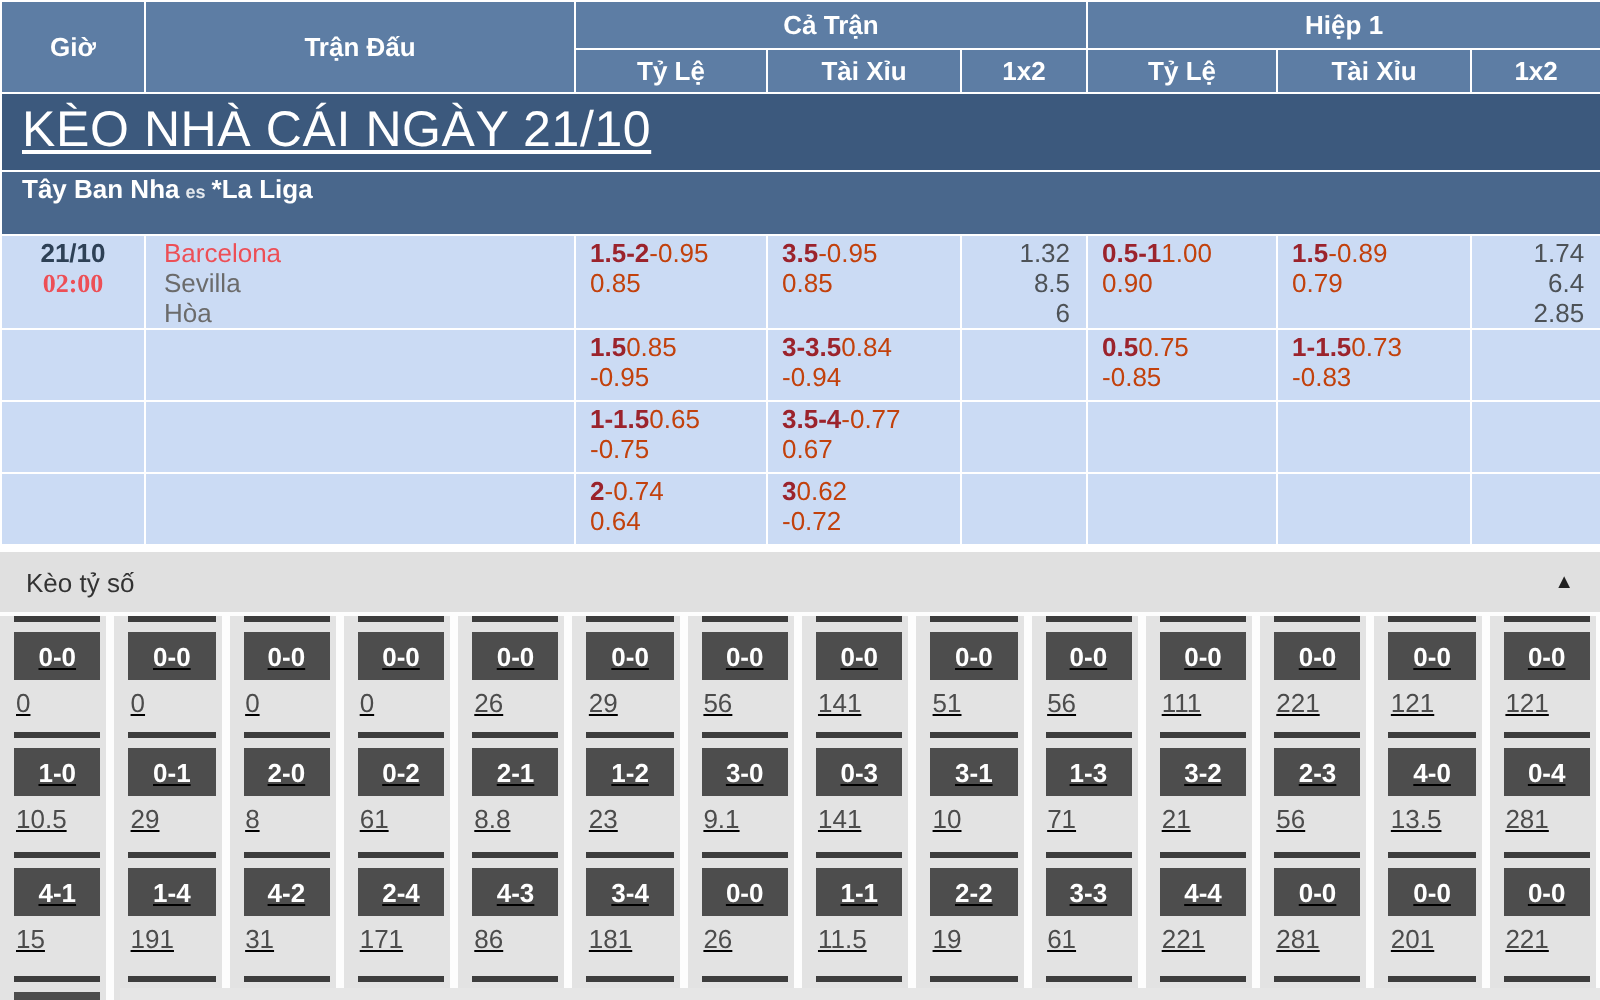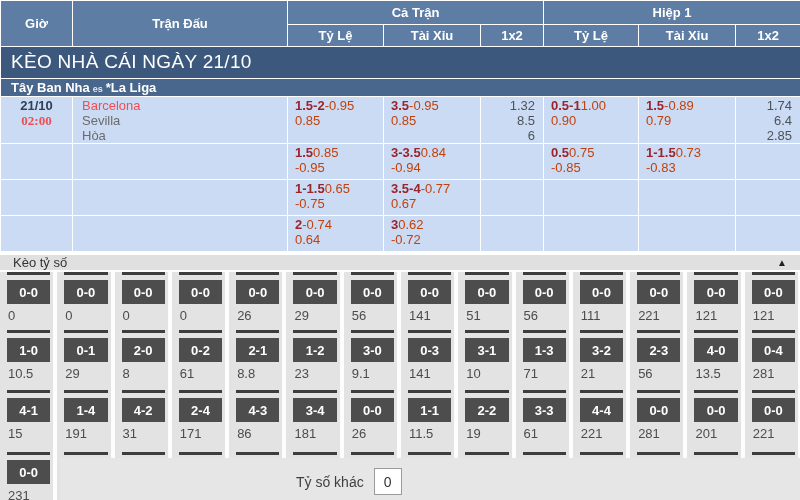--- a/index.html
+++ b/index.html
@@ -4,47 +4,47 @@
 <style>
   * { box-sizing: border-box; margin: 0; padding: 0; }
   html,body { width:800px; height:500px; overflow:hidden; background:#fff;
               font-family:"Liberation Sans", sans-serif; }
 
   
   table.odds { width:800px; border-collapse:collapse; table-layout:fixed; }
   table.odds td, table.odds th { border:1px solid #fff; vertical-align:top; }
   th { background:#5d7da4; color:#fff; font-size:13px; font-weight:700; text-align:center; vertical-align:middle !important; }
   tr.hrow1 { height:24px; } tr.hrow2 { height:22px; }
-  td.banner { background:#3c597d; color:#fff; font-size:19px; padding:4px 10px 5px 10px; letter-spacing:.3px; vertical-align:middle; }
+  td.banner { background:#3c597d; color:#fff; font-size:25px; padding:4px 10px 5px 10px; letter-spacing:.3px; vertical-align:middle;text-decoration:underline; }
   tr.bannerrow { height:31px; }
   td.league { background:#49678c; color:#fff; font-size:13px; font-weight:700; padding:1px 10px; vertical-align:middle; }
-  tr.leaguerow { height:18px; }
+  tr.leaguerow { height:32px; }
   .flagchip { font-size:9px; font-weight:700; opacity:.85; margin:0 3px; text-transform:lowercase; }
   tr.r1 { height:45px; } tr.r2, tr.r3 { height:32px; } tr.r4 { height:33px; }
   td.cell { background:#cbdbf4; font-size:13px; }
   td.c-time { text-align:center; padding-top:1px; }
   .mdate { color:#2e4156; font-weight:700; line-height:15px; }
   .mtime { color:#ed4f56; font-weight:700; line-height:15px;font-family:Liberation Serif, serif; }
   td.c-match { padding:1px 0 0 9px; }
   .team-home { color:#ed4f56; line-height:15px; }
   .team-away, .team-draw { color:#6b6b6b; line-height:15px; }
   td.oc { padding:1px 7px 4px 7px; cursor:pointer; }
   .line { float:left; color:#9b232c; font-weight:700; }
   .vals { display:block; text-align:left; color:#c2410c; line-height:15px; }
   td.x12 { text-align:right; padding:1px 8px 0 0; color:#4d5257; line-height:15px; cursor:pointer; }
 
   
-  .scorebar { margin-top:3px; height:15px; background:#e0e0e0; display:flex;
+  .scorebar { margin-top:3px; height:30px; background:#e0e0e0; display:flex;
               align-items:center; justify-content:space-between; padding:0 13px;
               font-size:13px; color:#333; cursor:pointer; }
   .scorebar .tri { font-size:10px; color:#222; }
   .scoregrid { position:relative; display:grid; grid-template-columns:repeat(14,1fr);
                column-gap:4px; background:#fdfdfd; height:238px; padding:2px 2px 0 0; }
   .strip { background:#e3e3e3; }
-  .blk { height:58px; } .blk.h60 { height:60px; } .blk.h62 { height:62px; }
+  .blk { height:58px;text-decoration:underline; } .blk.h60 { height:60px; } .blk.h62 { height:62px; }
   .tl { height:3px; background:#3d3d3d; margin:0 3px 0 7px; }
   .sb { display:block; margin:5px 3px 0 7px; width:calc(100% - 10px); height:24px;
         background:#4d4d4d; color:#fff; border:none; font-weight:700; font-size:13px;
         font-family:inherit; cursor:pointer; }
   .sv { margin:4px 0 0 8px; font-size:13px; color:#4c4c4c; }
   .patch { position:absolute; left:60px; right:0; top:188px; bottom:0; background:#e6e6e6; }
   .other { position:absolute; top:198px; left:296px; display:flex; align-items:center; gap:10px; }
   .other label { font-size:14px; color:#3f3f3f; }
   .other input { width:28px; height:27px; border:1px solid #9a9a9a; background:#fff;
                  text-align:center; font-size:14px; color:#333; font-family:inherit; }

